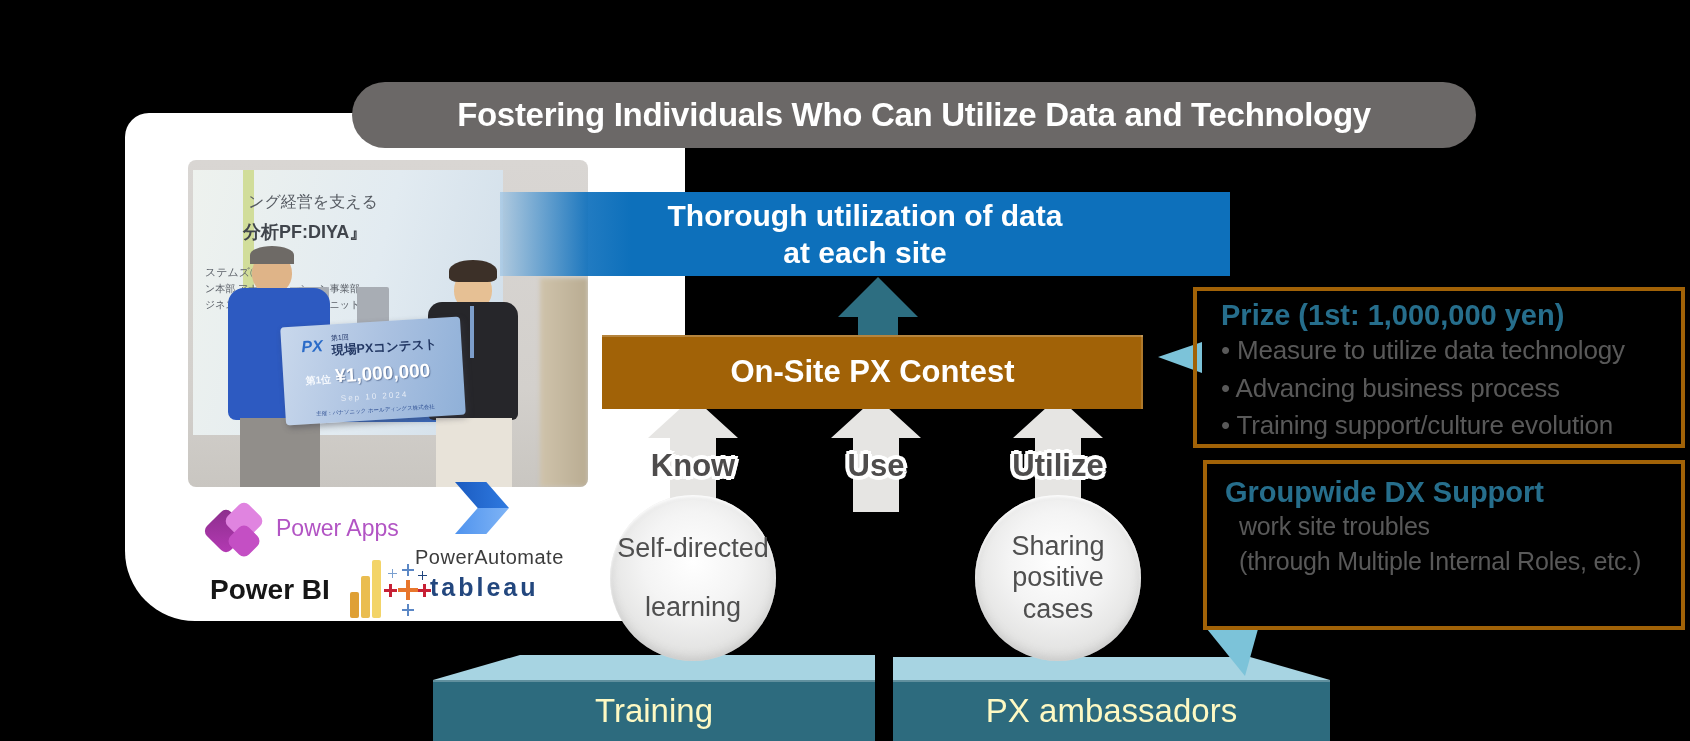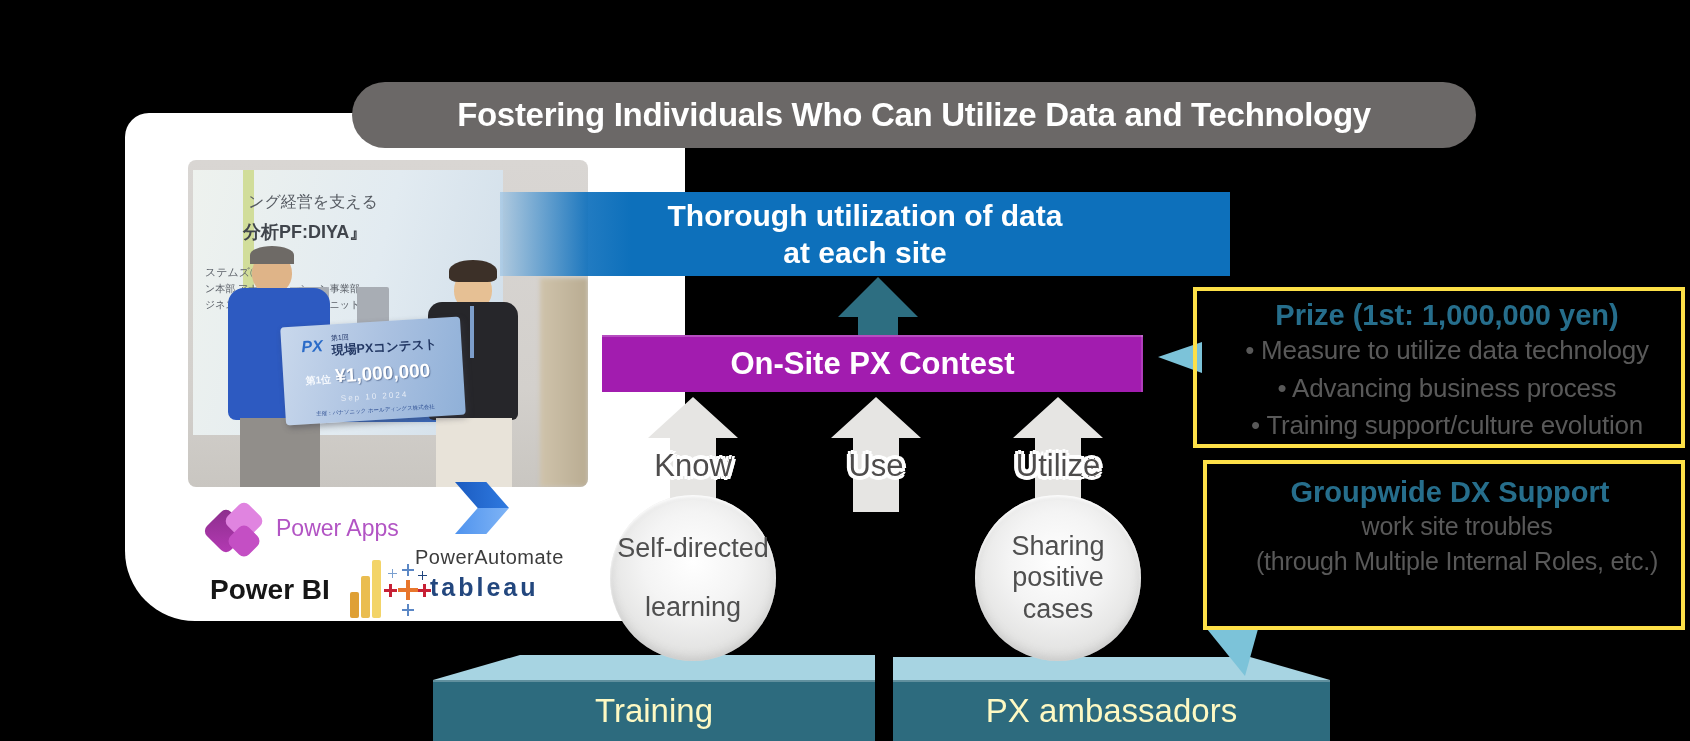--- a/index.html
+++ b/index.html
@@ -69,43 +69,43 @@
   .plus::before{content:"";position:absolute;left:41%;top:0;width:18%;height:100%;background:currentColor;}
   .plus::after{content:"";position:absolute;top:41%;left:0;height:18%;width:100%;background:currentColor;}
 
   
   .goal{left:500px;top:192px;width:730px;height:84px;z-index:4;
         background:linear-gradient(90deg,rgba(164,199,228,.75) 0%,rgba(16,113,189,.93) 12%,#0d70bb 18%,#0d70bb 100%);
         display:flex;flex-direction:column;align-items:center;justify-content:center;}
   .goal div{color:#fff;font-weight:bold;font-size:30px;line-height:1.25;}
 
   
-  .contest{left:602px;top:335px;width:541px;height:57px;background:#a21caf;z-index:4;
+  .contest{left:602px;top:335px;width:541px;height:74px;background:#a16207;z-index:4;
            box-shadow:inset 0 2px 0 rgba(255,255,255,.22), inset -2px 0 0 rgba(255,255,255,.15);
            display:flex;align-items:center;justify-content:center;}
   .contest span{color:#fff;font-weight:bold;font-size:31px;}
 
   
-  .steplbl{top:448px;width:220px;text-align:center;z-index:5;font-size:31px;font-weight:normal;color:#4e4c4c;
+  .steplbl{top:448px;width:220px;text-align:center;z-index:5;font-size:31px;font-weight:bold;color:#4e4c4c;
            text-shadow:-3px -3px 0 #fff,3px -3px 0 #fff,-3px 3px 0 #fff,3px 3px 0 #fff,-4px 0 0 #fff,4px 0 0 #fff,0 -4px 0 #fff,0 4px 0 #fff;}
 
   
   .circle{top:495px;width:166px;height:166px;border-radius:50%;z-index:4;
           background:radial-gradient(circle at 50% 40%,#ffffff 0%,#f4f4f4 38%,#e2e2e1 72%,#d2d2d0 100%);
           box-shadow:inset 0 2px 3px rgba(255,255,255,.9), inset 0 -4px 8px rgba(140,140,140,.25);
           display:flex;flex-direction:column;align-items:center;justify-content:center;}
   .circle div{color:#4f4f4f;font-size:27px;line-height:1.16;white-space:nowrap;}
 
   
   .plat{top:680px;height:61px;background:#2d6b7e;z-index:4;display:flex;align-items:center;justify-content:center;
         box-shadow:inset 0 2px 0 rgba(255,255,255,.25);}
   .plat span{color:#fef9c3;font-size:33px;}
 
   
-  .callout{border:4px solid #fde047;background:rgba(0,0,0,0);z-index:4;text-align:center;}
+  .callout{border:4px solid #a16207;background:rgba(0,0,0,0);z-index:4;}
   .co-title{font-weight:bold;font-size:29px;color:#266e8c;}
   .co-line{color:#595959;}
   .prize{left:1193px;top:287px;width:492px;height:161px;padding:8px 8px 0 24px;}
   .prize .co-line{font-size:26px;line-height:1.45;letter-spacing:-0.2px;}
   .dx{left:1203px;top:460px;width:482px;height:170px;padding:12px 6px 0 18px;}
   .dx .co-line{font-size:25px;line-height:1.38;letter-spacing:-0.2px;}
   .cont{padding-left:14px;}
 
   svg.shapes{position:absolute;left:0;top:0;z-index:3;pointer-events:none;}
 </style>

